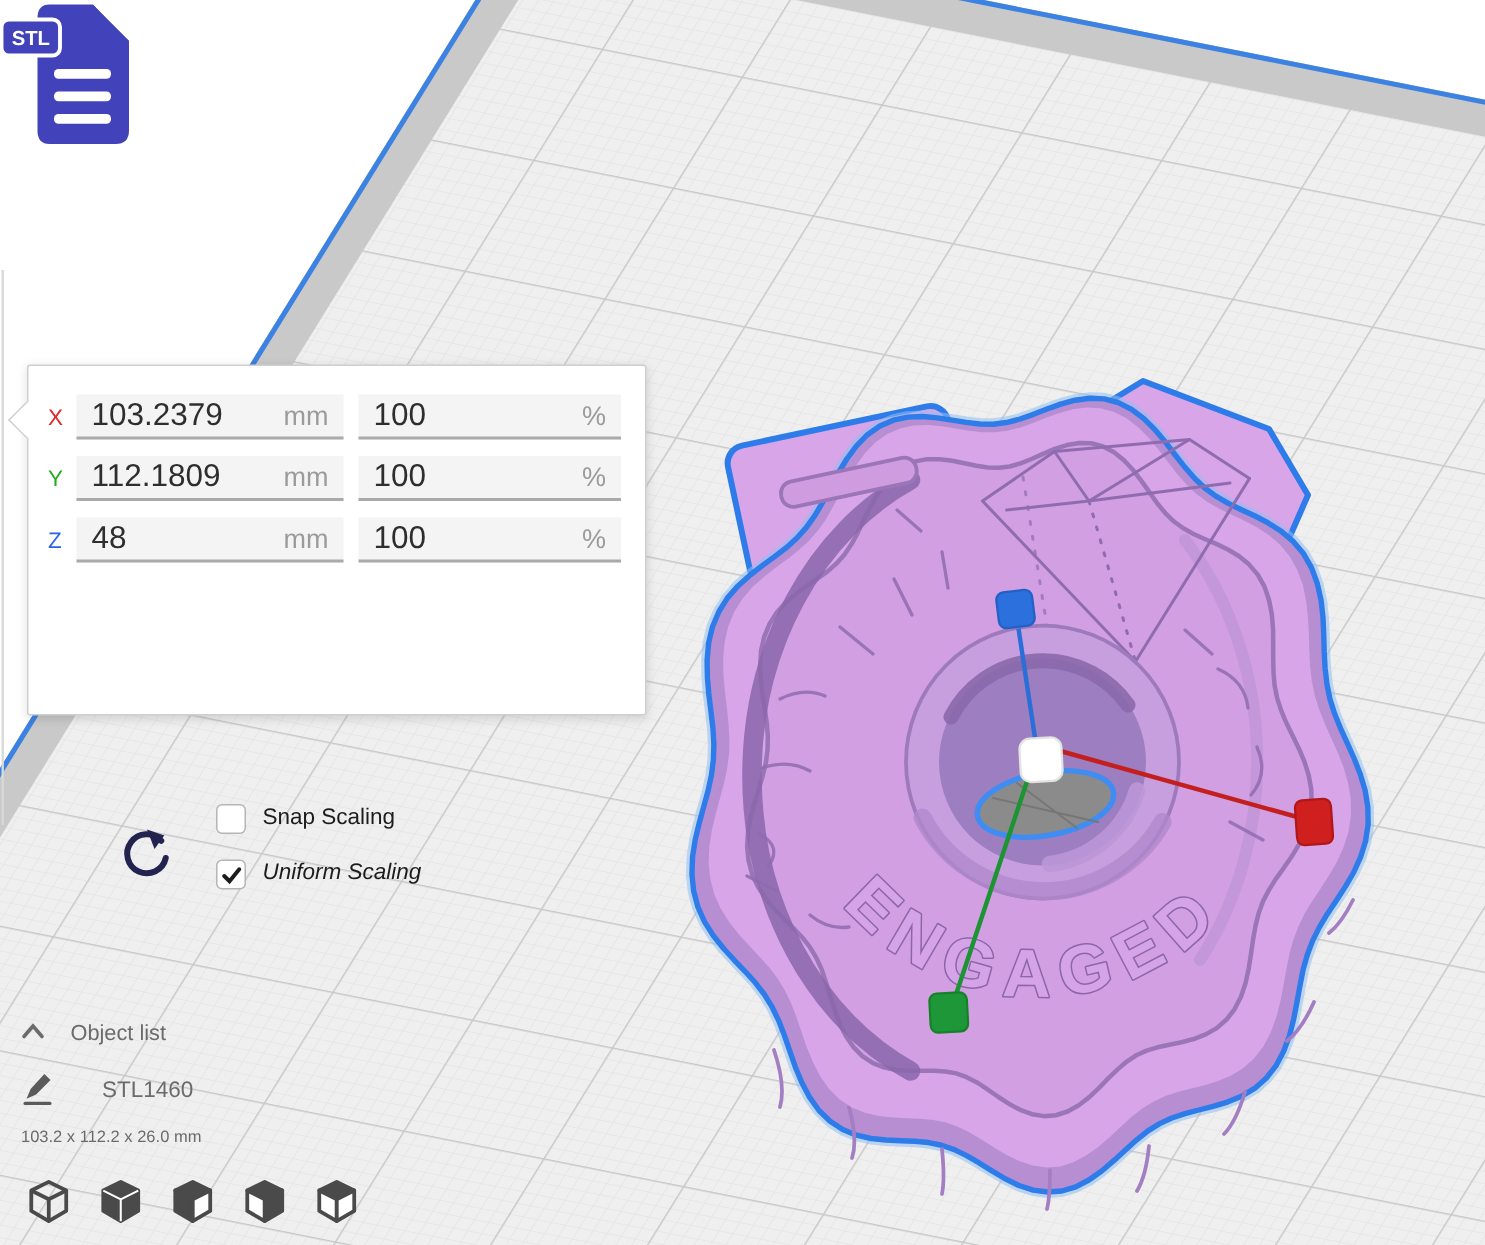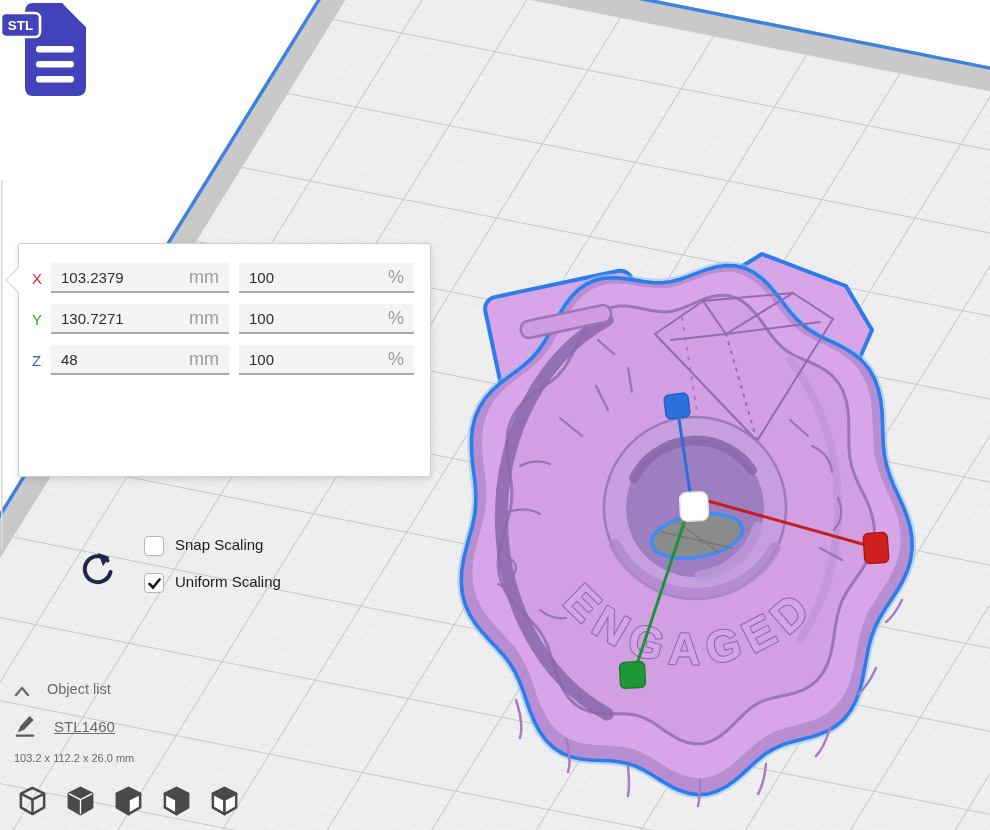--- a/index.html
+++ b/index.html
@@ -15,40 +15,40 @@
   #scale-panel{left:18px;top:243px;width:413px;height:234px;background:#ffffff;
     border:1px solid #cfcfcf;border-radius:2px;box-shadow:0 2px 7px rgba(0,0,0,.13);
     z-index:10;box-sizing:border-box;padding:19px 16px 0 13px;}
   #panel-notch{position:absolute;left:-10px;top:27px;width:17px;height:17px;background:#fff;
     border-left:1px solid #cfcfcf;border-bottom:1px solid #cfcfcf;transform:rotate(45deg);}
   .axis-row{display:flex;align-items:center;height:30px;margin-bottom:11px;}
   .axis-label{width:19px;font-size:15px;flex:none;}
   .axis-x{color:#e12729}.axis-y{color:#1faf1f}.axis-z{color:#2b62e8}
   .field{background:#f4f4f4;border-bottom:2px solid #aaaaaa;height:30px;display:flex;
     align-items:center;padding:0 10px;box-sizing:border-box;cursor:text;}
-  .field .val{font-size:15px;color:#2e2e2e;flex:1;}
+  .field .val{font-size:21px;color:#2e2e2e;flex:1;}
   .field .unit{font-size:18px;color:#9b9b9b;flex:none;}
   .field.mm{width:180px;margin-right:10px;}
   .field.pct{width:177px;}
   .check-area{position:relative;height:110px;}
   #reset-btn{position:absolute;left:46px;top:164px;width:40px;height:40px;cursor:pointer;}
   .cb-row{position:absolute;left:112px;display:flex;align-items:flex-start;cursor:pointer;}
-  #cb-snap{top:150px;} #cb-uniform{top:187px;}
+  #cb-snap{top:150px;} #cb-uniform{top:187px;font-style:italic;}
   .checkbox{width:20px;height:20px;border:1.5px solid #b5b5b5;border-radius:4px;background:#fff;
     box-sizing:border-box;display:flex;align-items:center;justify-content:center;}
   .checkbox .tick{display:none;}
   .checkbox.checked .tick{display:block;}
   .cb-label{margin-left:11px;font-size:15px;color:#1c1c1c;}
 
   
   .grey-txt{color:#6b6b6b;z-index:6;}
-  #objlist-header{left:14px;top:681px;display:flex;align-items:flex-end;cursor:pointer;}
+  #objlist-header{left:14px;top:681px;display:flex;align-items:flex-start;cursor:pointer;}
   #objlist-header span{margin-left:17px;font-size:14.5px;}
   #objrow{left:14px;top:714px;display:flex;align-items:center;cursor:pointer;}
-  #objrow span{margin-left:18px;font-size:15px;text-decoration:underline;}
+  #objrow span{margin-left:32px;font-size:15px;}
   #dims{left:14px;top:752px;font-size:11px;}
   #view-toolbar{left:16px;top:784px;display:flex;gap:15px;z-index:6;}
   .view-btn{width:33px;height:33px;cursor:pointer;}
 
   svg text{user-select:none;}
 </style>
 </head>
 <body>
 <div id="stage">
 
@@ -173,21 +173,21 @@
     </div>
     <div class="field pct">
       <span class="val">100</span>
       <span class="unit">%</span>
     </div>
   </div>
 
   <div class="axis-row">
     <span class="axis-label axis-y">Y</span>
     <div class="field mm">
-      <span class="val">130.7271</span>
+      <span class="val">112.1809</span>
       <span class="unit">mm</span>
     </div>
     <div class="field pct">
       <span class="val">100</span>
       <span class="unit">%</span>
     </div>
   </div>
 
   <div class="axis-row">
     <span class="axis-label axis-z">Z</span>

